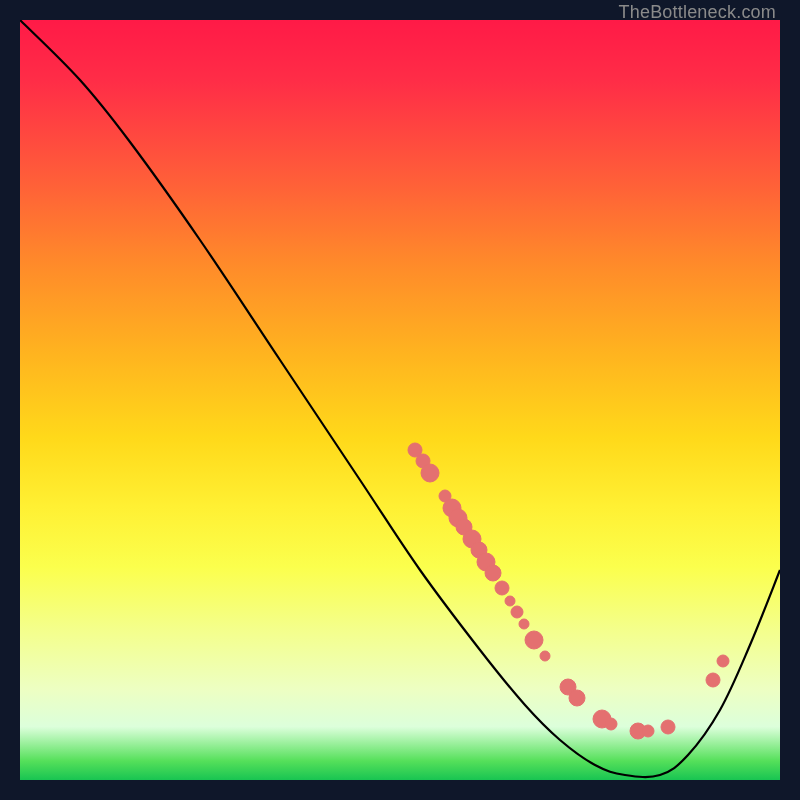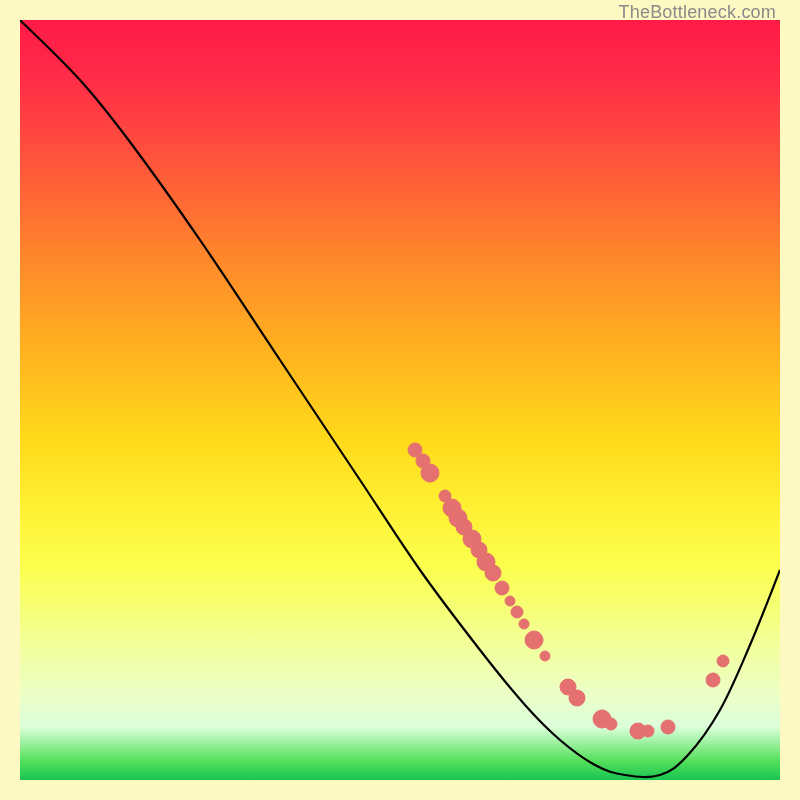--- a/index.html
+++ b/index.html
@@ -1,21 +1,21 @@
 <!DOCTYPE html>
 <html><head>
 <meta charset="utf-8">
 <style>
   * { margin: 0; padding: 0; box-sizing: border-box; }
   html, body { width: 800px; height: 800px; background: #000; }
   .frame {
     position: relative;
     width: 800px;
     height: 800px;
-    background: #fef9c3;
+    background: #0f172a;
   }
   .plot {
     position: absolute;
     left: 20px;
     top: 20px;
     width: 760px;
     height: 760px;
     background: linear-gradient(to bottom,
       #ff1a47 0%,
       #ff2d47 8%,

